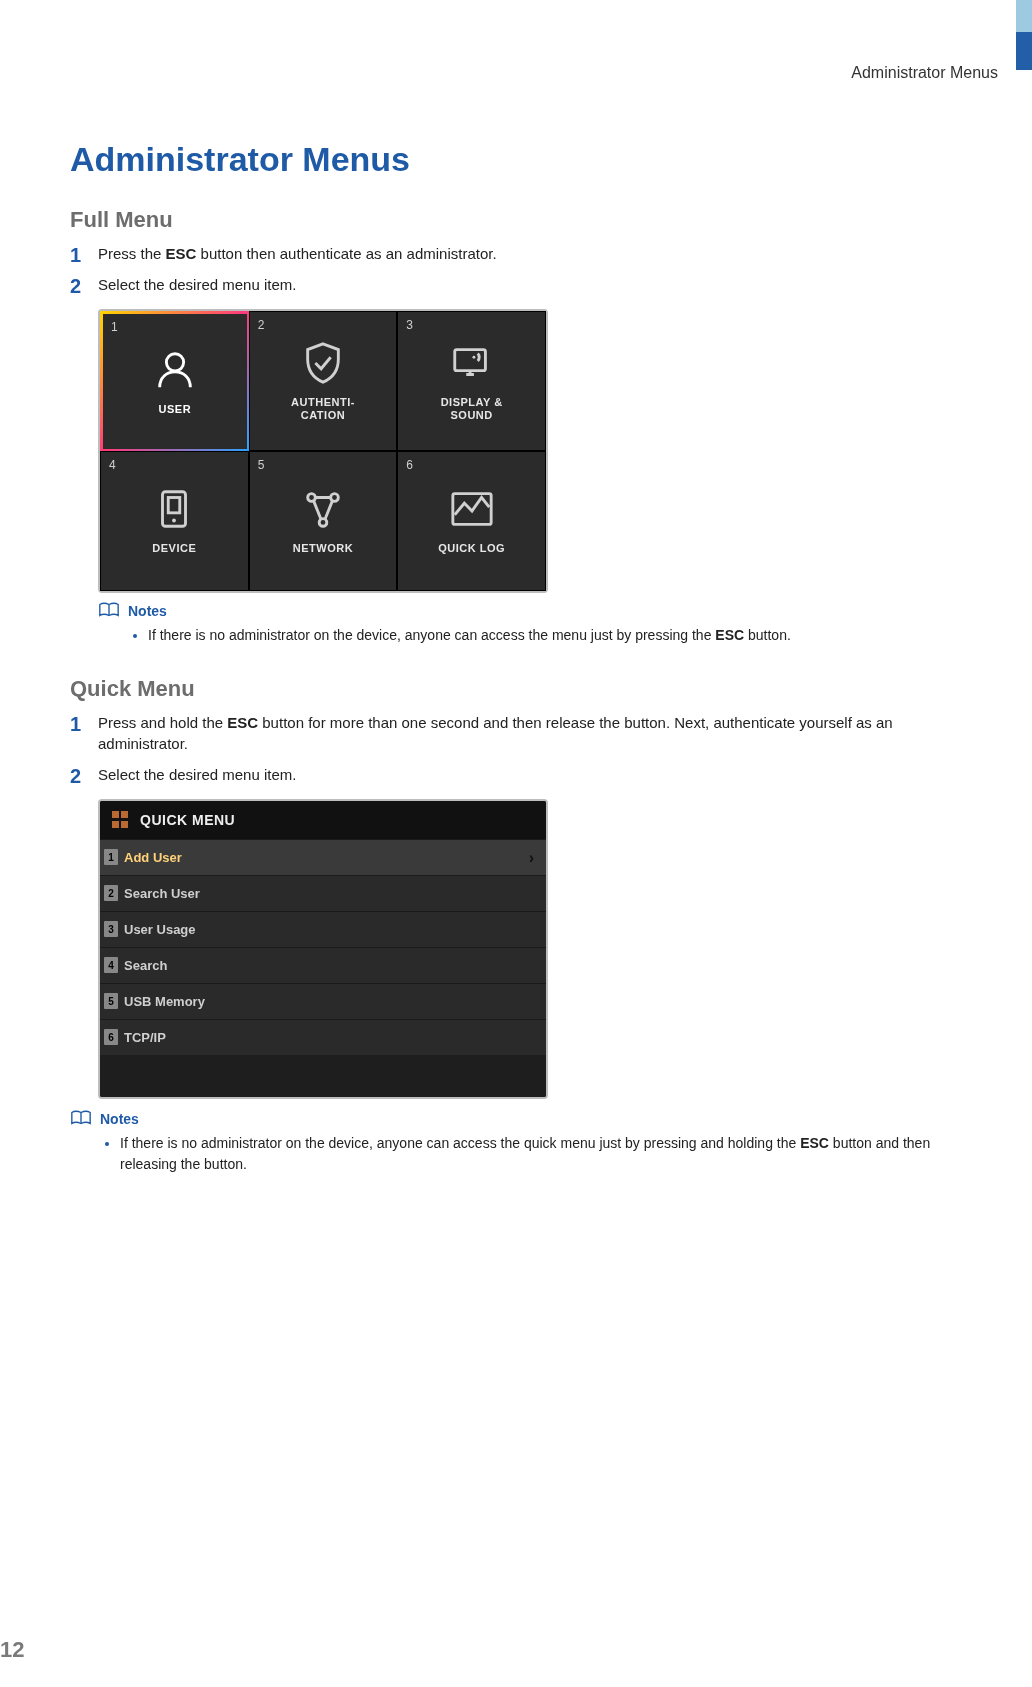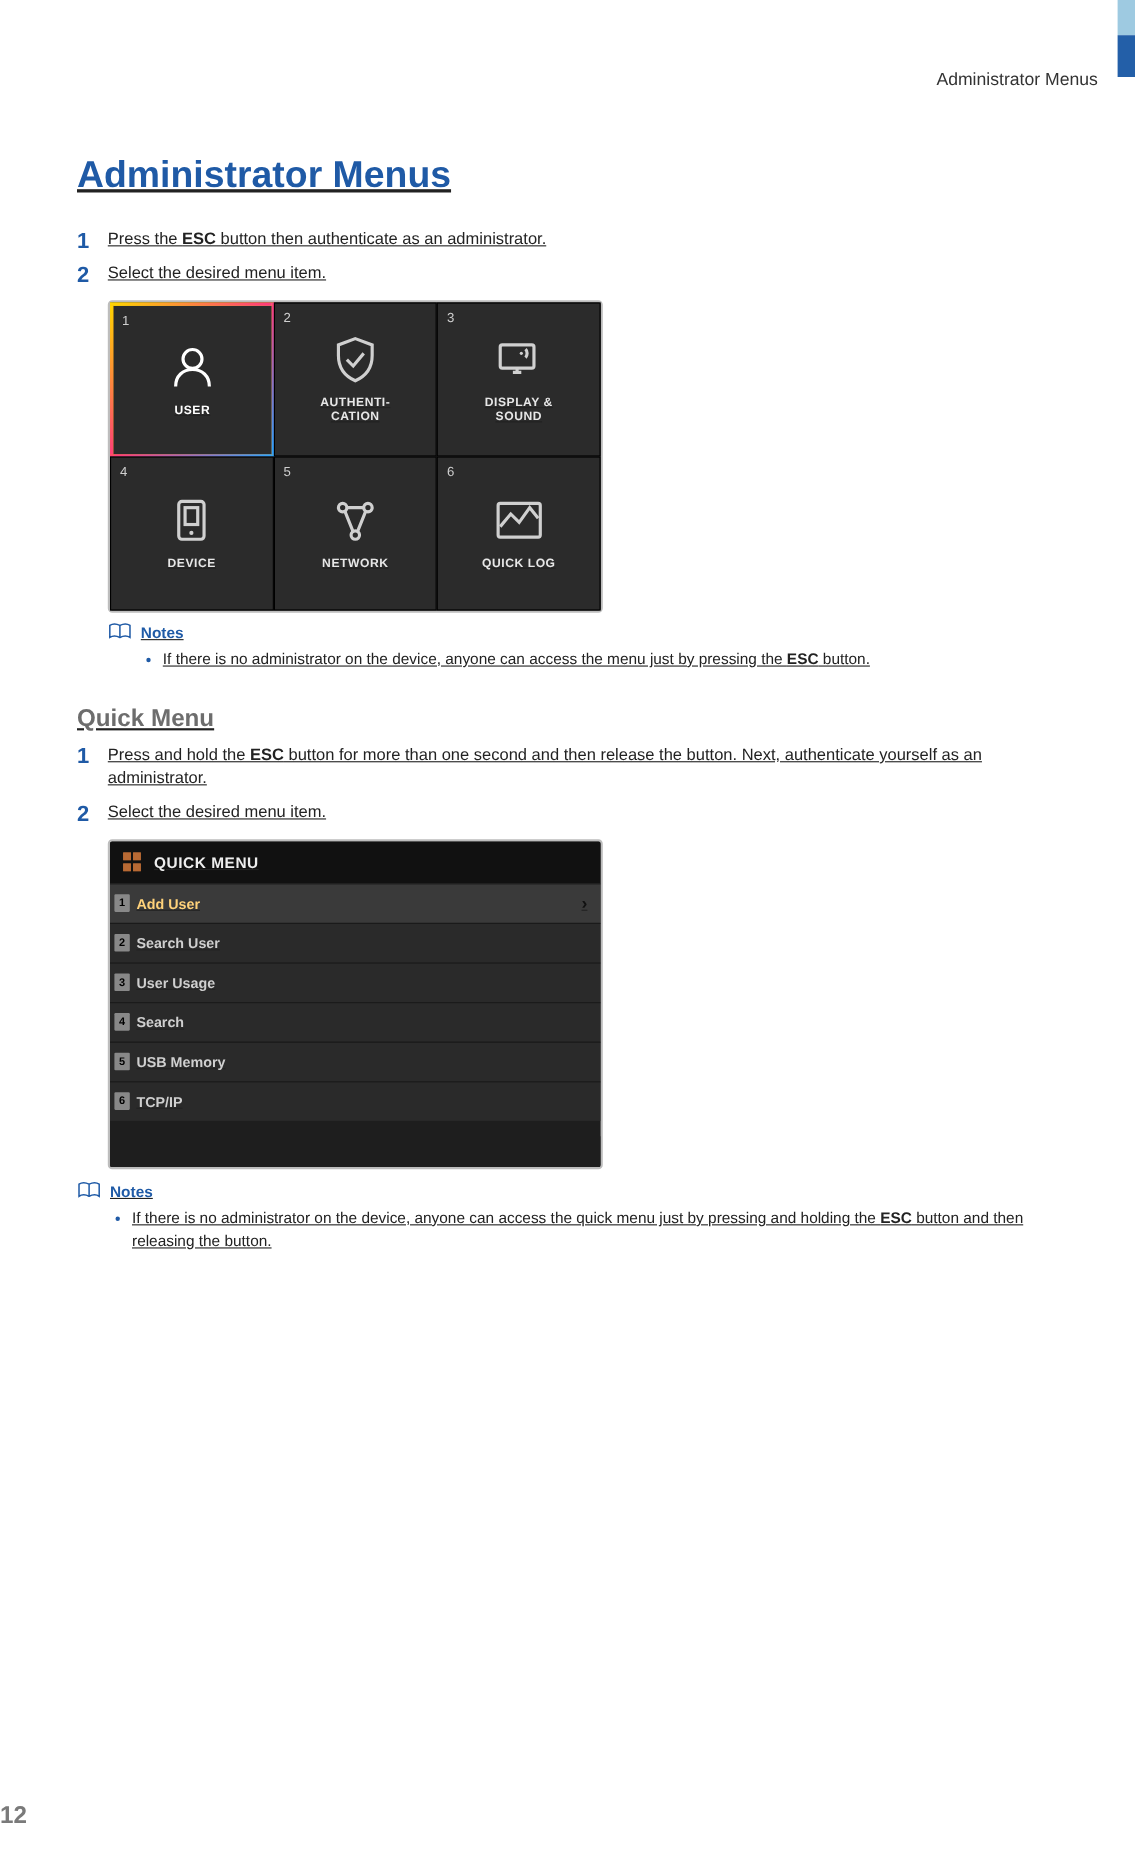--- a/index.html
+++ b/index.html
@@ -1,18 +1,18 @@
 <!DOCTYPE html>
 <html><head>
 <meta charset="utf-8">
 <style>
   * { box-sizing: border-box; margin: 0; padding: 0; }
   html, body { width: 1032px; height: 1687px; background: #fff; font-family: Arial, Helvetica, sans-serif; color: #222; position: relative; }
   
-  .page { padding: 50px 70px 40px 70px; position: relative; height: 100%; text-decoration: underline; }
+  .page { padding: 50px 70px 40px 70px; position: relative; height: 100%; }
   
   .side-tab { position: absolute; right: 0; top: 0; width: 16px; height: 70px; }
   .side-tab .light { width: 100%; height: 32px; background: #9ecae1; }
   .side-tab .dark  { width: 100%; height: 38px; background: #235fa8; }
   
   .header-label { position: absolute; right: 34px; top: 64px; font-size: 16px; color: #333; }
   
   h1.page-title { color: #1f5aa6; font-size: 34px; font-weight: 800; margin-top: 90px; margin-bottom: 28px; }
   
   h2.section { color: #6d6d6d; font-size: 22px; font-weight: 800; margin: 22px 0 10px 0; }
@@ -69,20 +69,21 @@
 <div class="side-tab">
   <div class="light"></div>
   <div class="dark"></div>
 </div>
 
 <div class="page">
   <div class="header-label">Administrator  Menus</div>
 
   <h1 class="page-title">Administrator Menus</h1>
 
+  <h2 class="section">Full Menu</h2>
   <ol class="steps" id="fm-steps">
       <li><span class="num">1</span><span>Press the <b>ESC</b> button then authenticate as an administrator.</span></li>
       <li><span class="num">2</span><span>Select the desired menu item.</span></li>
     </ol>
 
   <div class="device-shot">
     <div class="tiles" id="fm-tiles">
         <div class="tile sel">
           <span class="idx">1</span>
           <span class="ico">

